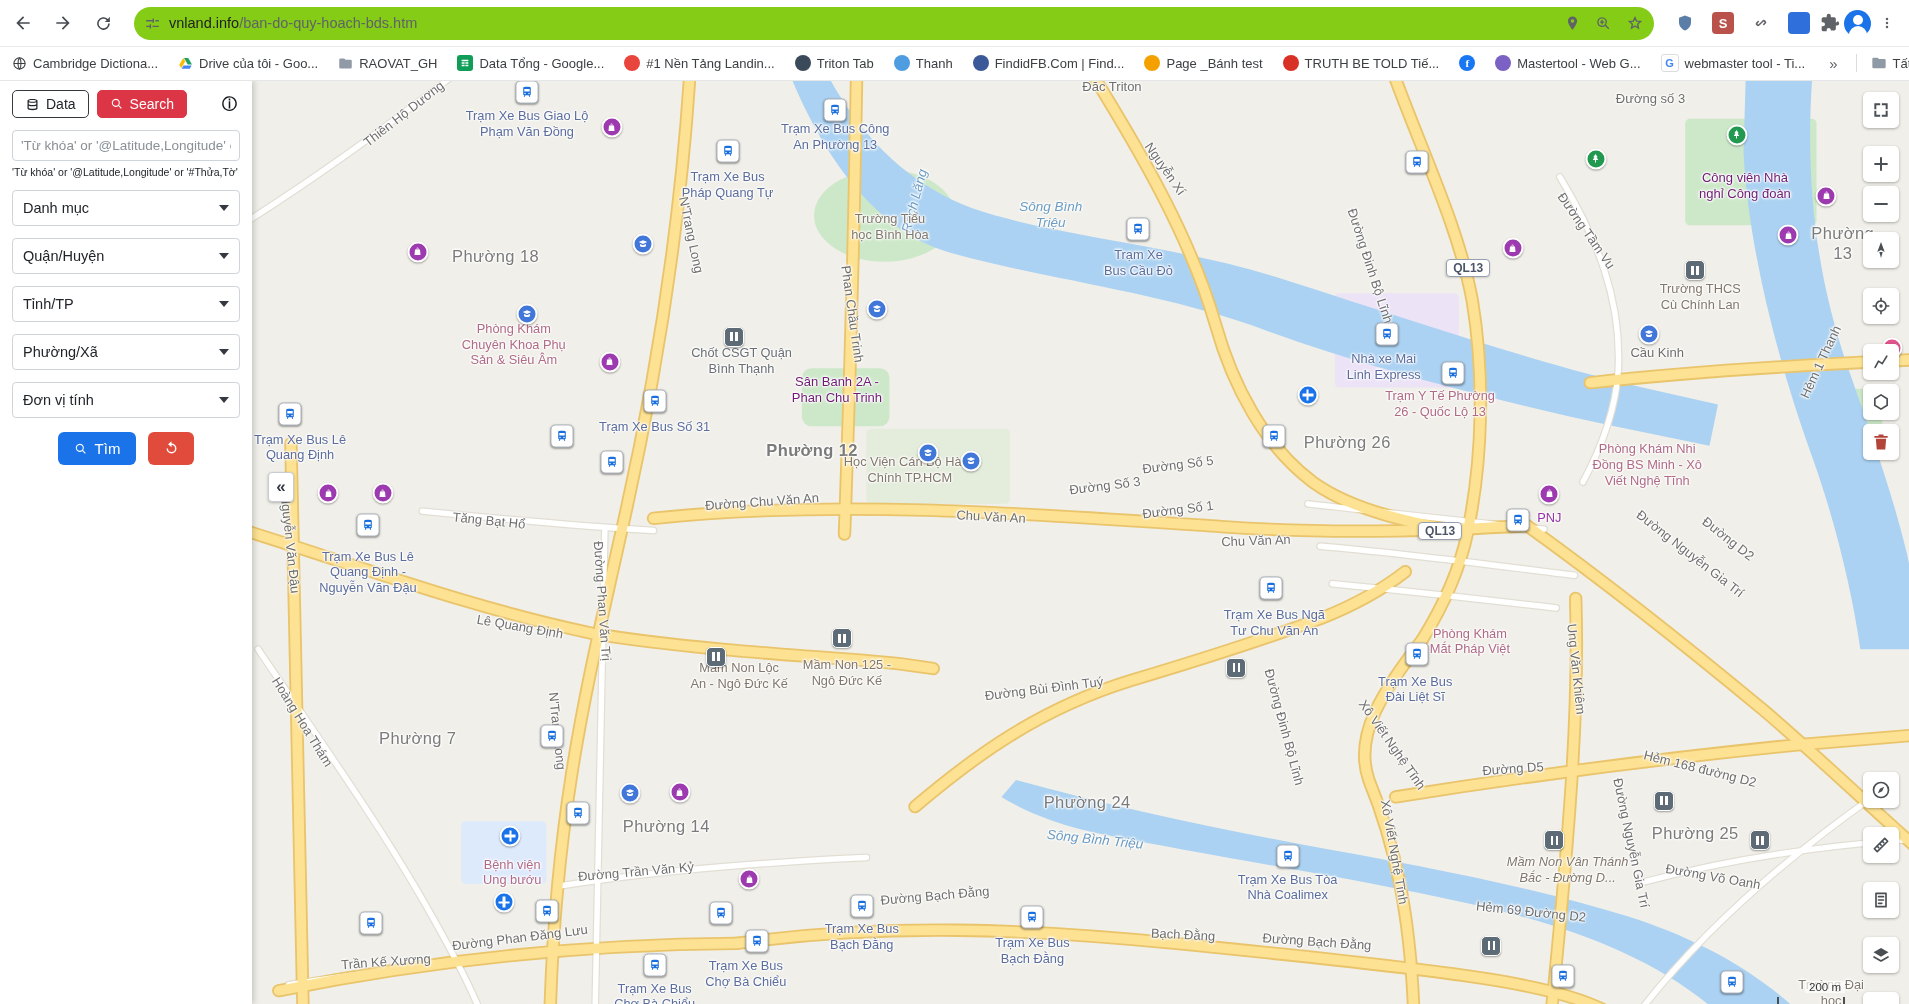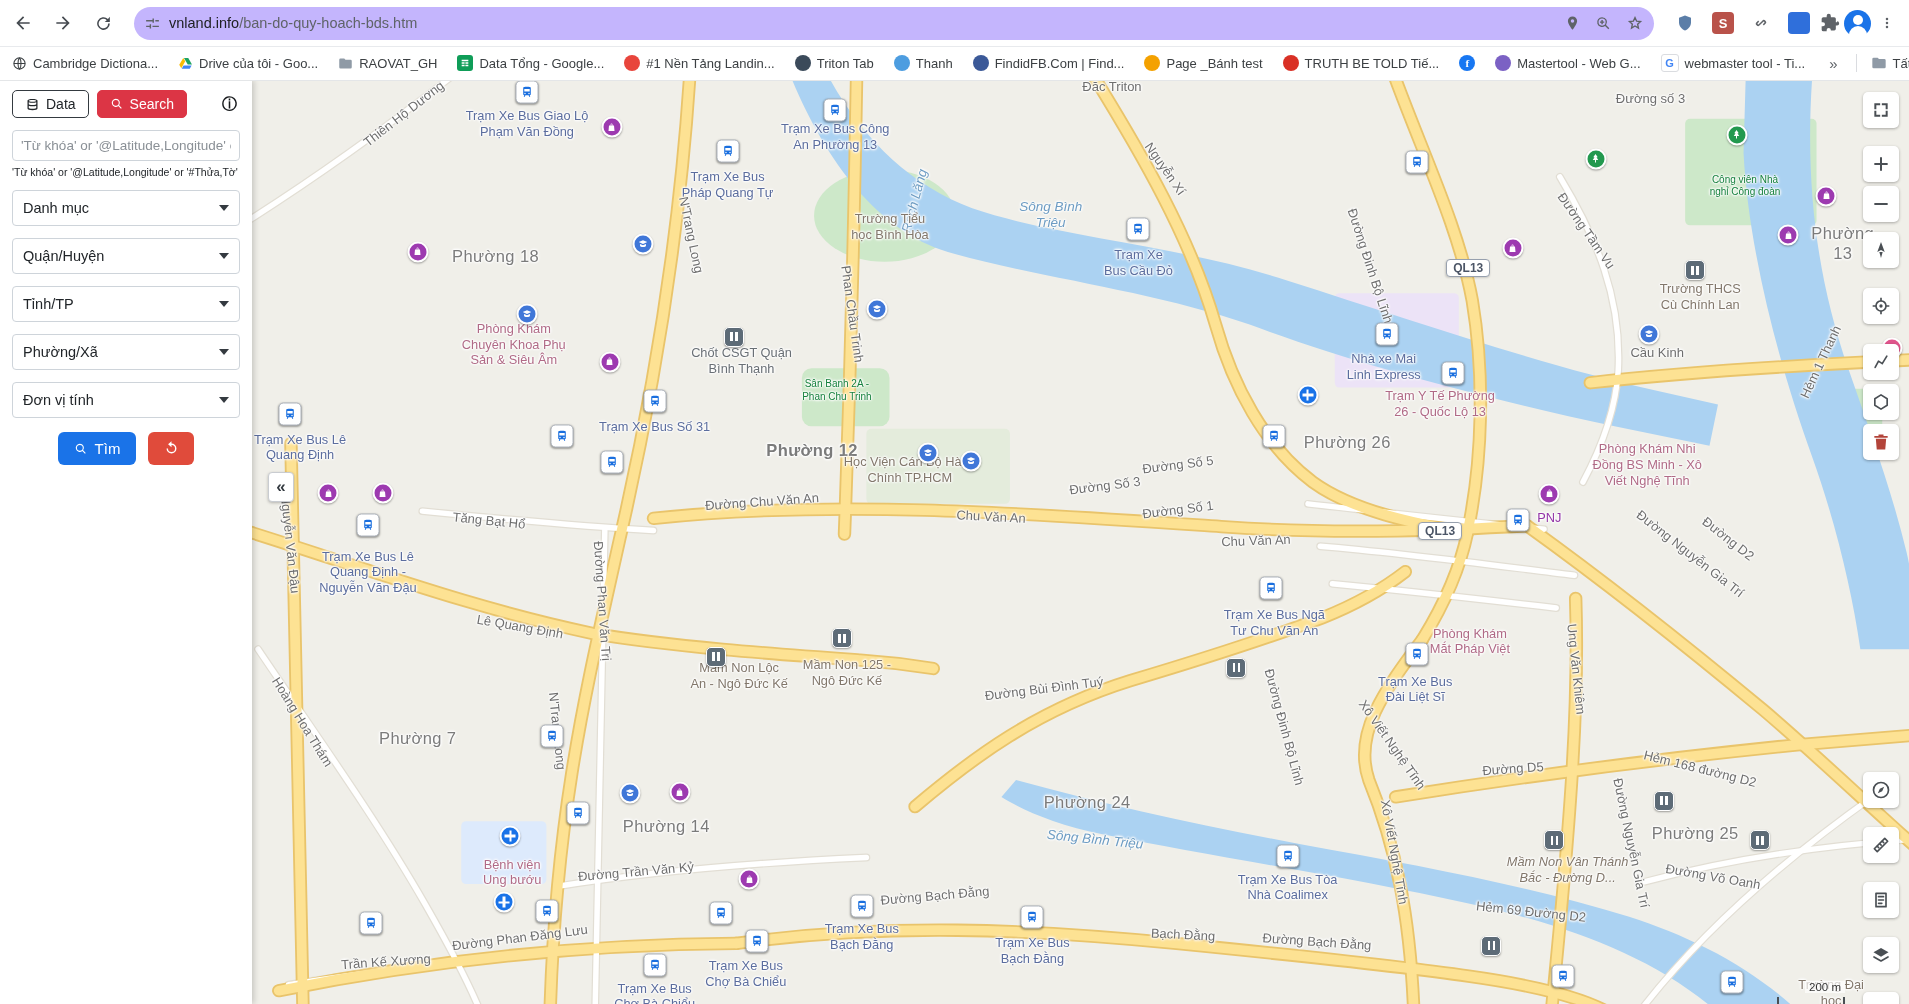--- a/index.html
+++ b/index.html
@@ -2,21 +2,21 @@
 <html><head>
 <meta charset="utf-8">
 <style>
   html,body{margin:0;padding:0;background:#dde1e6;font-family:"Liberation Sans",sans-serif;}
   .stage{position:relative;width:1909px;height:1004px;background:#fff;overflow:hidden;}
 
   
   .toolbar{position:absolute;top:0;left:0;right:0;height:46px;background:#fff;display:flex;align-items:center;border-bottom:1px solid #e8eaed;z-index:30;}
   .navbtn{width:34px;height:34px;border:none;background:transparent;border-radius:50%;display:flex;align-items:center;justify-content:center;margin-left:6px;cursor:pointer;}
   .navbtn svg{fill:#454a50;}
-  .omnibox{flex:1;max-width:1500px;height:33px;margin:0 14px;background:#c4b5fd;border-radius:17px;display:flex;align-items:center;padding:0 10px;}
+  .omnibox{flex:1;max-width:1500px;height:33px;margin:0 14px;background:#84cc16;border-radius:17px;display:flex;align-items:center;padding:0 10px;}
   .omni-text{font-size:14.5px;color:#202124;margin-left:8px;white-space:nowrap;overflow:hidden;flex:1;}
   .omni-text .path{color:#5f6368;}
   .omni-icons{display:flex;align-items:center;gap:14px;margin-left:10px;}
   .omni-icons svg{fill:#5f6368;}
   .ext-area{display:flex;align-items:center;gap:16px;margin:0 10px 0 6px;}
   .ext-ic{width:22px;height:22px;display:flex;align-items:center;justify-content:center;border-radius:4px;color:#fff;font-size:13px;font-weight:bold;}
   .avatar{width:27px;height:27px;border-radius:50%;background:#1a73e8;position:relative;margin-left:4px;}
   .avatar::before{content:"";position:absolute;left:8.5px;top:5px;width:10px;height:10px;border-radius:50%;background:#fff;}
   .avatar::after{content:"";position:absolute;left:4.5px;top:16px;width:18px;height:11px;border-radius:9px 9px 0 0;background:#fff;}
   .kebab{width:28px;height:28px;display:flex;align-items:center;justify-content:center;margin:0 8px 0 2px;}
@@ -51,21 +51,21 @@
   
   .map{flex:1;position:relative;background:#f0efe9;overflow:hidden;}
   .map svg.base{position:absolute;inset:0;width:100%;height:100%;}
   .collapse-btn{position:absolute;left:16px;top:392px;width:26px;height:30px;background:#fff;border:1px solid #c9ccd1;border-radius:4px;color:#343a40;font-size:17px;font-weight:bold;line-height:26px;text-align:center;cursor:pointer;box-shadow:0 1px 3px rgba(0,0,0,.25);z-index:12;}
 
   .lbl{position:absolute;transform:translate(-50%,-50%);white-space:pre-line;text-align:center;pointer-events:none;font-size:13px;line-height:1.22;color:#616161;text-shadow:0 1px 2px #fff,0 -1px 2px #fff,1px 0 2px #fff,-1px 0 2px #fff,0 0 4px #fff;z-index:4;}
   .lbl-ward{font-size:16.5px;color:#7b7b7b;letter-spacing:.4px;}
   .lbl-road{font-size:13px;color:#6e6e6e;}
   .lbl-water{font-size:13.5px;color:#6d9cc3;font-style:italic;}
   .lbl-transit{font-size:12.8px;color:#5b6d9e;}
-  .lbl-park{font-size:10px;color:#15803d;}
+  .lbl-park{font-size:13px;color:#701a75;}
   .lbl-school{font-size:12.8px;color:#82776b;}
   .lbl-health{font-size:12.8px;color:#b06a86;}
   .lbl-poi{font-size:12.8px;color:#696f75;margin-left:9px;}
   .lbl-shop{font-size:12.8px;color:#9334a7;}
 
   .badge{position:absolute;transform:translate(-50%,-50%);background:#fff;border:1.5px solid #97a0ae;border-radius:4px;padding:1px 6px;font-size:12px;font-weight:bold;color:#4c5667;z-index:5;box-shadow:0 1px 2px rgba(0,0,0,.15);}
 
   .mk{position:absolute;transform:translate(-50%,-50%);display:flex;align-items:center;justify-content:center;box-shadow:0 1px 2px rgba(0,0,0,.35);z-index:6;cursor:pointer;}
   .mk-bus{width:21px;height:21px;background:#fff;border:1px solid #aeb4bd;border-radius:5px;}
   .mk-purple,.mk-green,.mk-blueplus,.mk-bluec,.mk-pink{width:21px;height:21px;border-radius:50%;border:2px solid #fff;box-sizing:border-box;}

